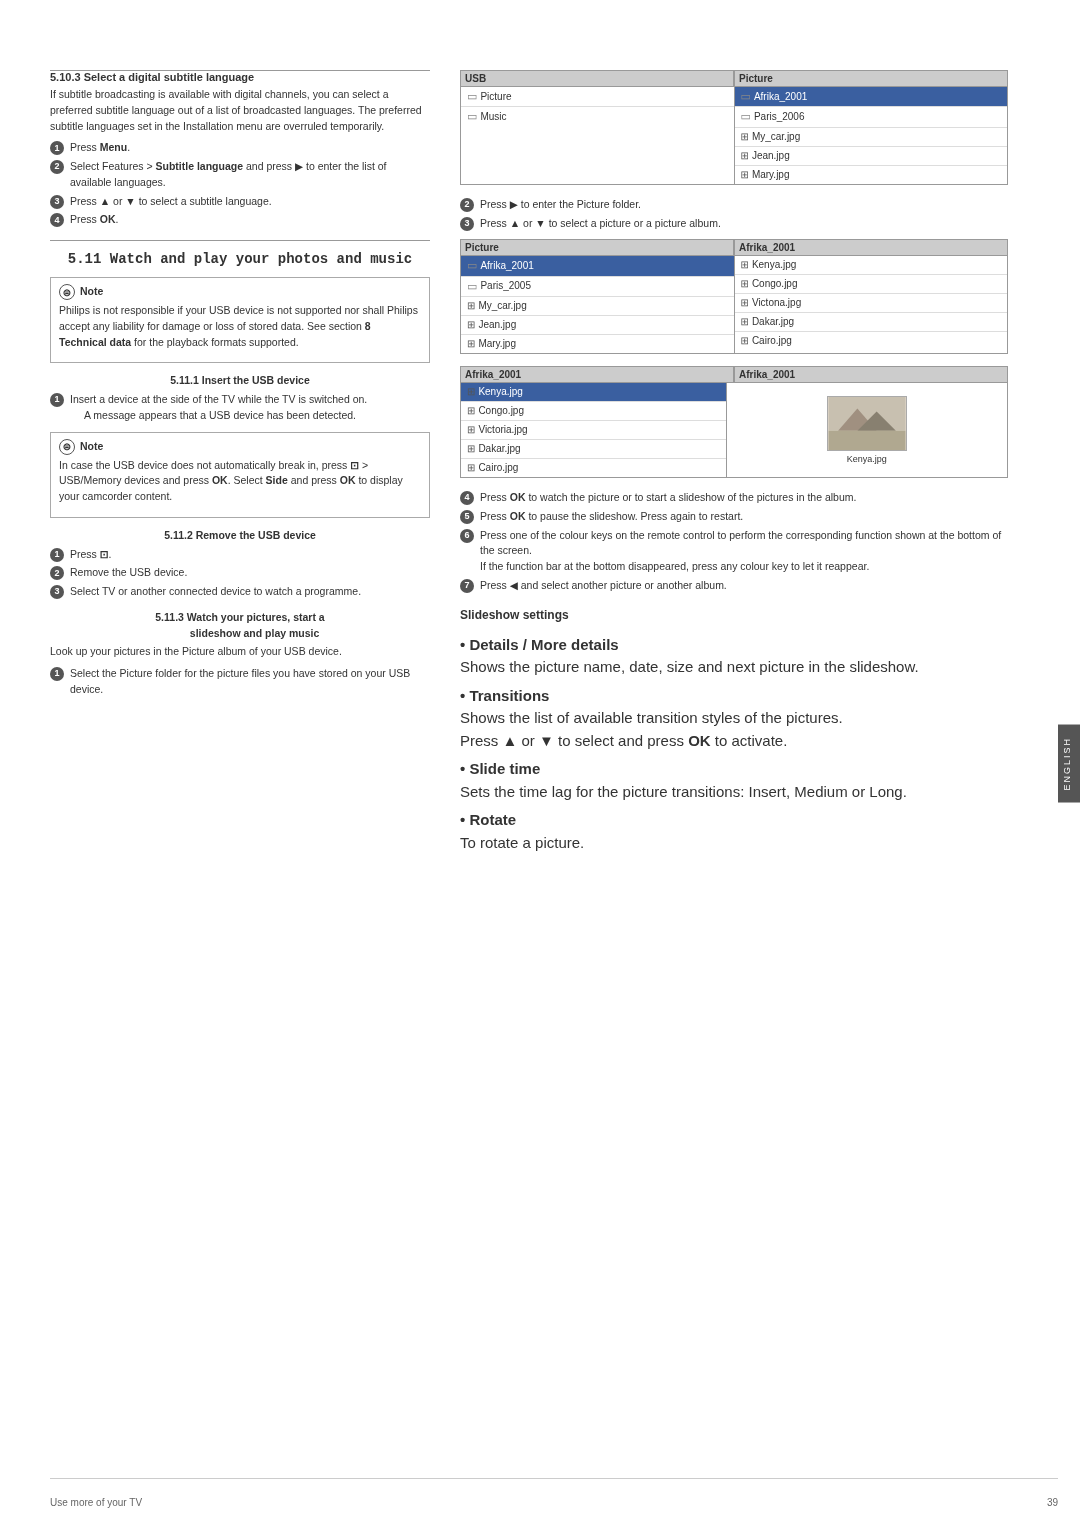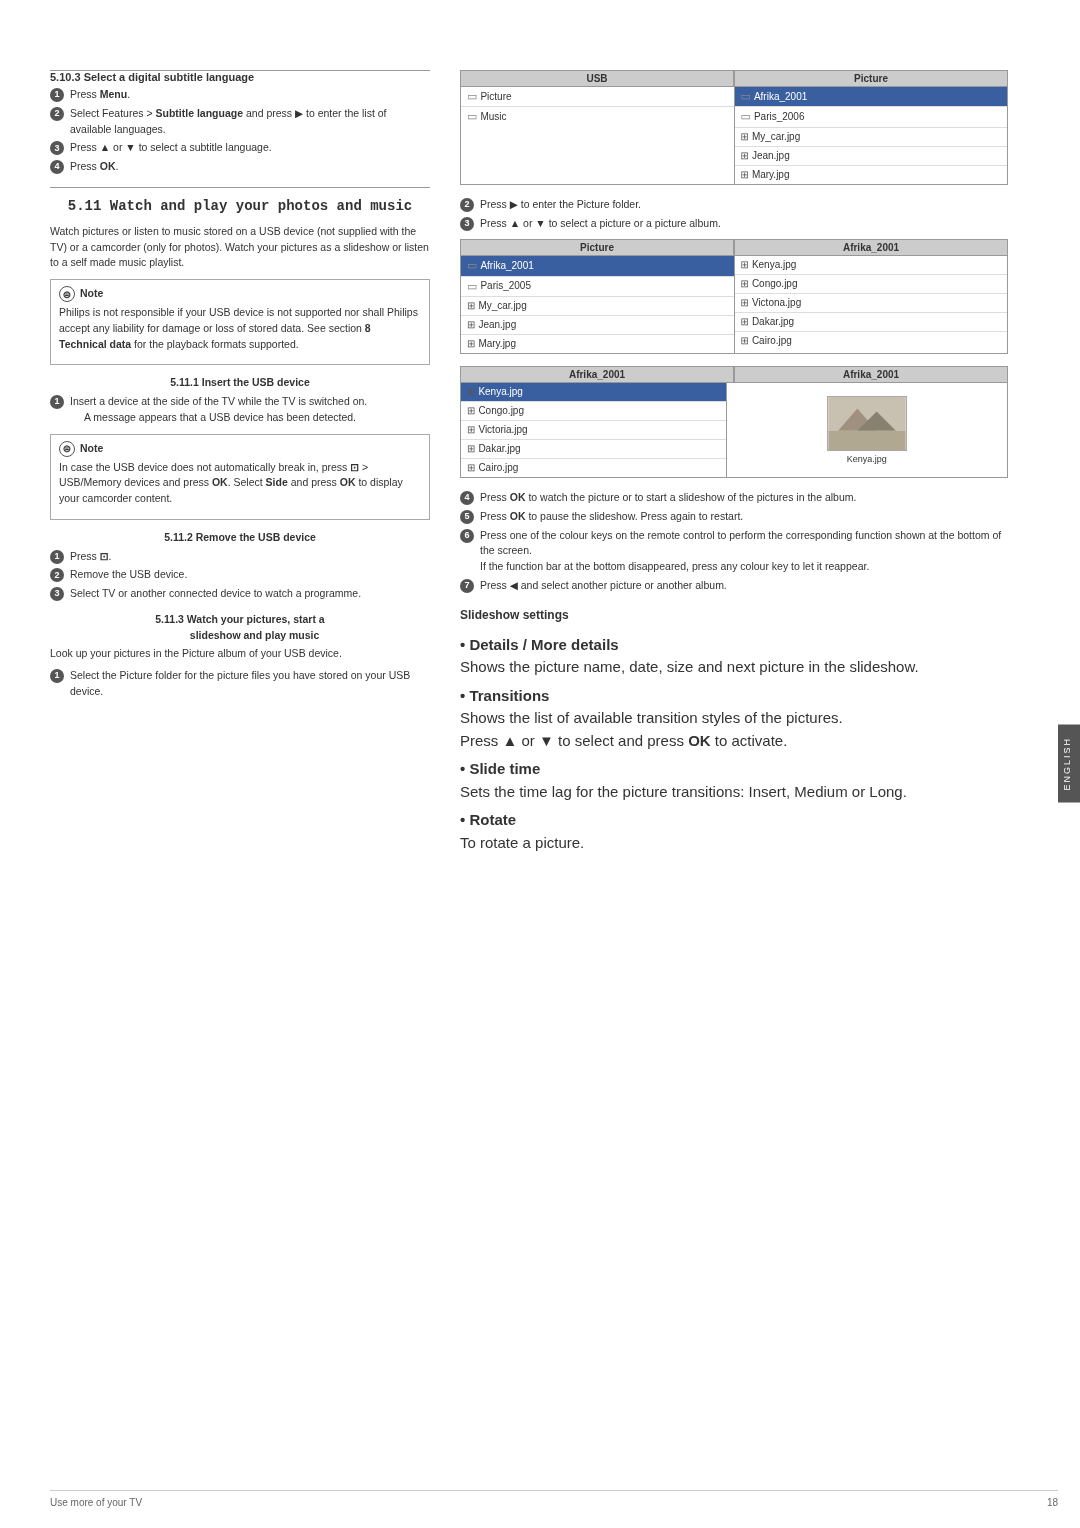--- a/index.html
+++ b/index.html
@@ -246,21 +246,21 @@
     .footer {
       position: absolute;
       bottom: 20px;
       left: 50px;
       right: 22px;
       display: flex;
       justify-content: space-between;
       font-size: 10px;
       color: #666;
       border-top: 1px solid #ccc;
-      padding-top: 6px;
+      padding-top: 18px;
     }
 
     .panel-row {
       padding: 2px 6px;
       font-size: 10px;
       border-bottom: 1px solid #ddd;
       display: flex;
       align-items: center;
       line-height: 1.4;
       white-space: nowrap;
@@ -282,21 +282,21 @@
     }
 
     .two-col-panel-header {
       display: flex;
     }
 
     .two-col-panel-header .col-h {
       flex: 1;
       background: #ccc;
       border: 1px solid #999;
-      text-align: center;
+      text-align: left;
       font-weight: bold;
       font-size: 10px;
       padding: 2px 4px;
     }
 
     .two-col-panel-body {
       display: flex;
     }
 
     .two-col-panel-body .col-b {
@@ -321,20 +321,21 @@
   <div class="side-tab">
     <span class="side-tab-label">ENGLISH</span>
   </div>
 
   <div class="main-content">
 
     <div class="left-col">
 
       <div>
         <h3 class="section-title">5.10.3  Select a digital subtitle language</h3>
+        <p>If subtitle broadcasting is available with digital channels, you can select a preferred subtitle language out of a list of broadcasted languages. The preferred subtitle languages set in the Installation menu are overruled temporarily.</p>
         <ol class="step-list">
           <li>
             <span class="step-num">1</span>
             <span class="step-content">Press <span class="bold">Menu</span>.</span>
           </li>
           <li>
             <span class="step-num">2</span>
             <span class="step-content">Select Features &gt; <span class="bold">Subtitle language</span> and press ▶ to enter the list of available languages.</span>
           </li>
           <li>
@@ -347,21 +348,20 @@
           </li>
         </ol>
       </div>
 
       <hr class="divider">
 
       <div>
         <div class="main-section-heading">
           <h2>5.11  Watch and play your photos and music</h2>
         </div>
-        <p>Watch pictures or listen to music stored on a USB device (not supplied with the TV) or a camcorder (only for photos). Watch your pictures as a slideshow or listen to a self made music playlist.</p>
 
         <div class="note-box">
           <div class="note-title">
             <span class="note-icon">⊜</span>
             <span>Note</span>
           </div>
           <p>Philips is not responsible if your USB device is not supported nor shall Philips accept any liability for damage or loss of stored data. See section <span class="bold">8</span><br><span class="bold">Technical data</span> for the playback formats supported.</p>
         </div>
 
         <div>
@@ -587,16 +587,16 @@
             <span>To rotate a picture.</span>
           </li>
         </ul>
       </div>
 
     </div>
   </div>
 
   <div class="footer">
     <span>Use more of your TV</span>
-    <span>18</span>
+    <span>39</span>
   </div>
 
 </div>
 
 </body></html>

